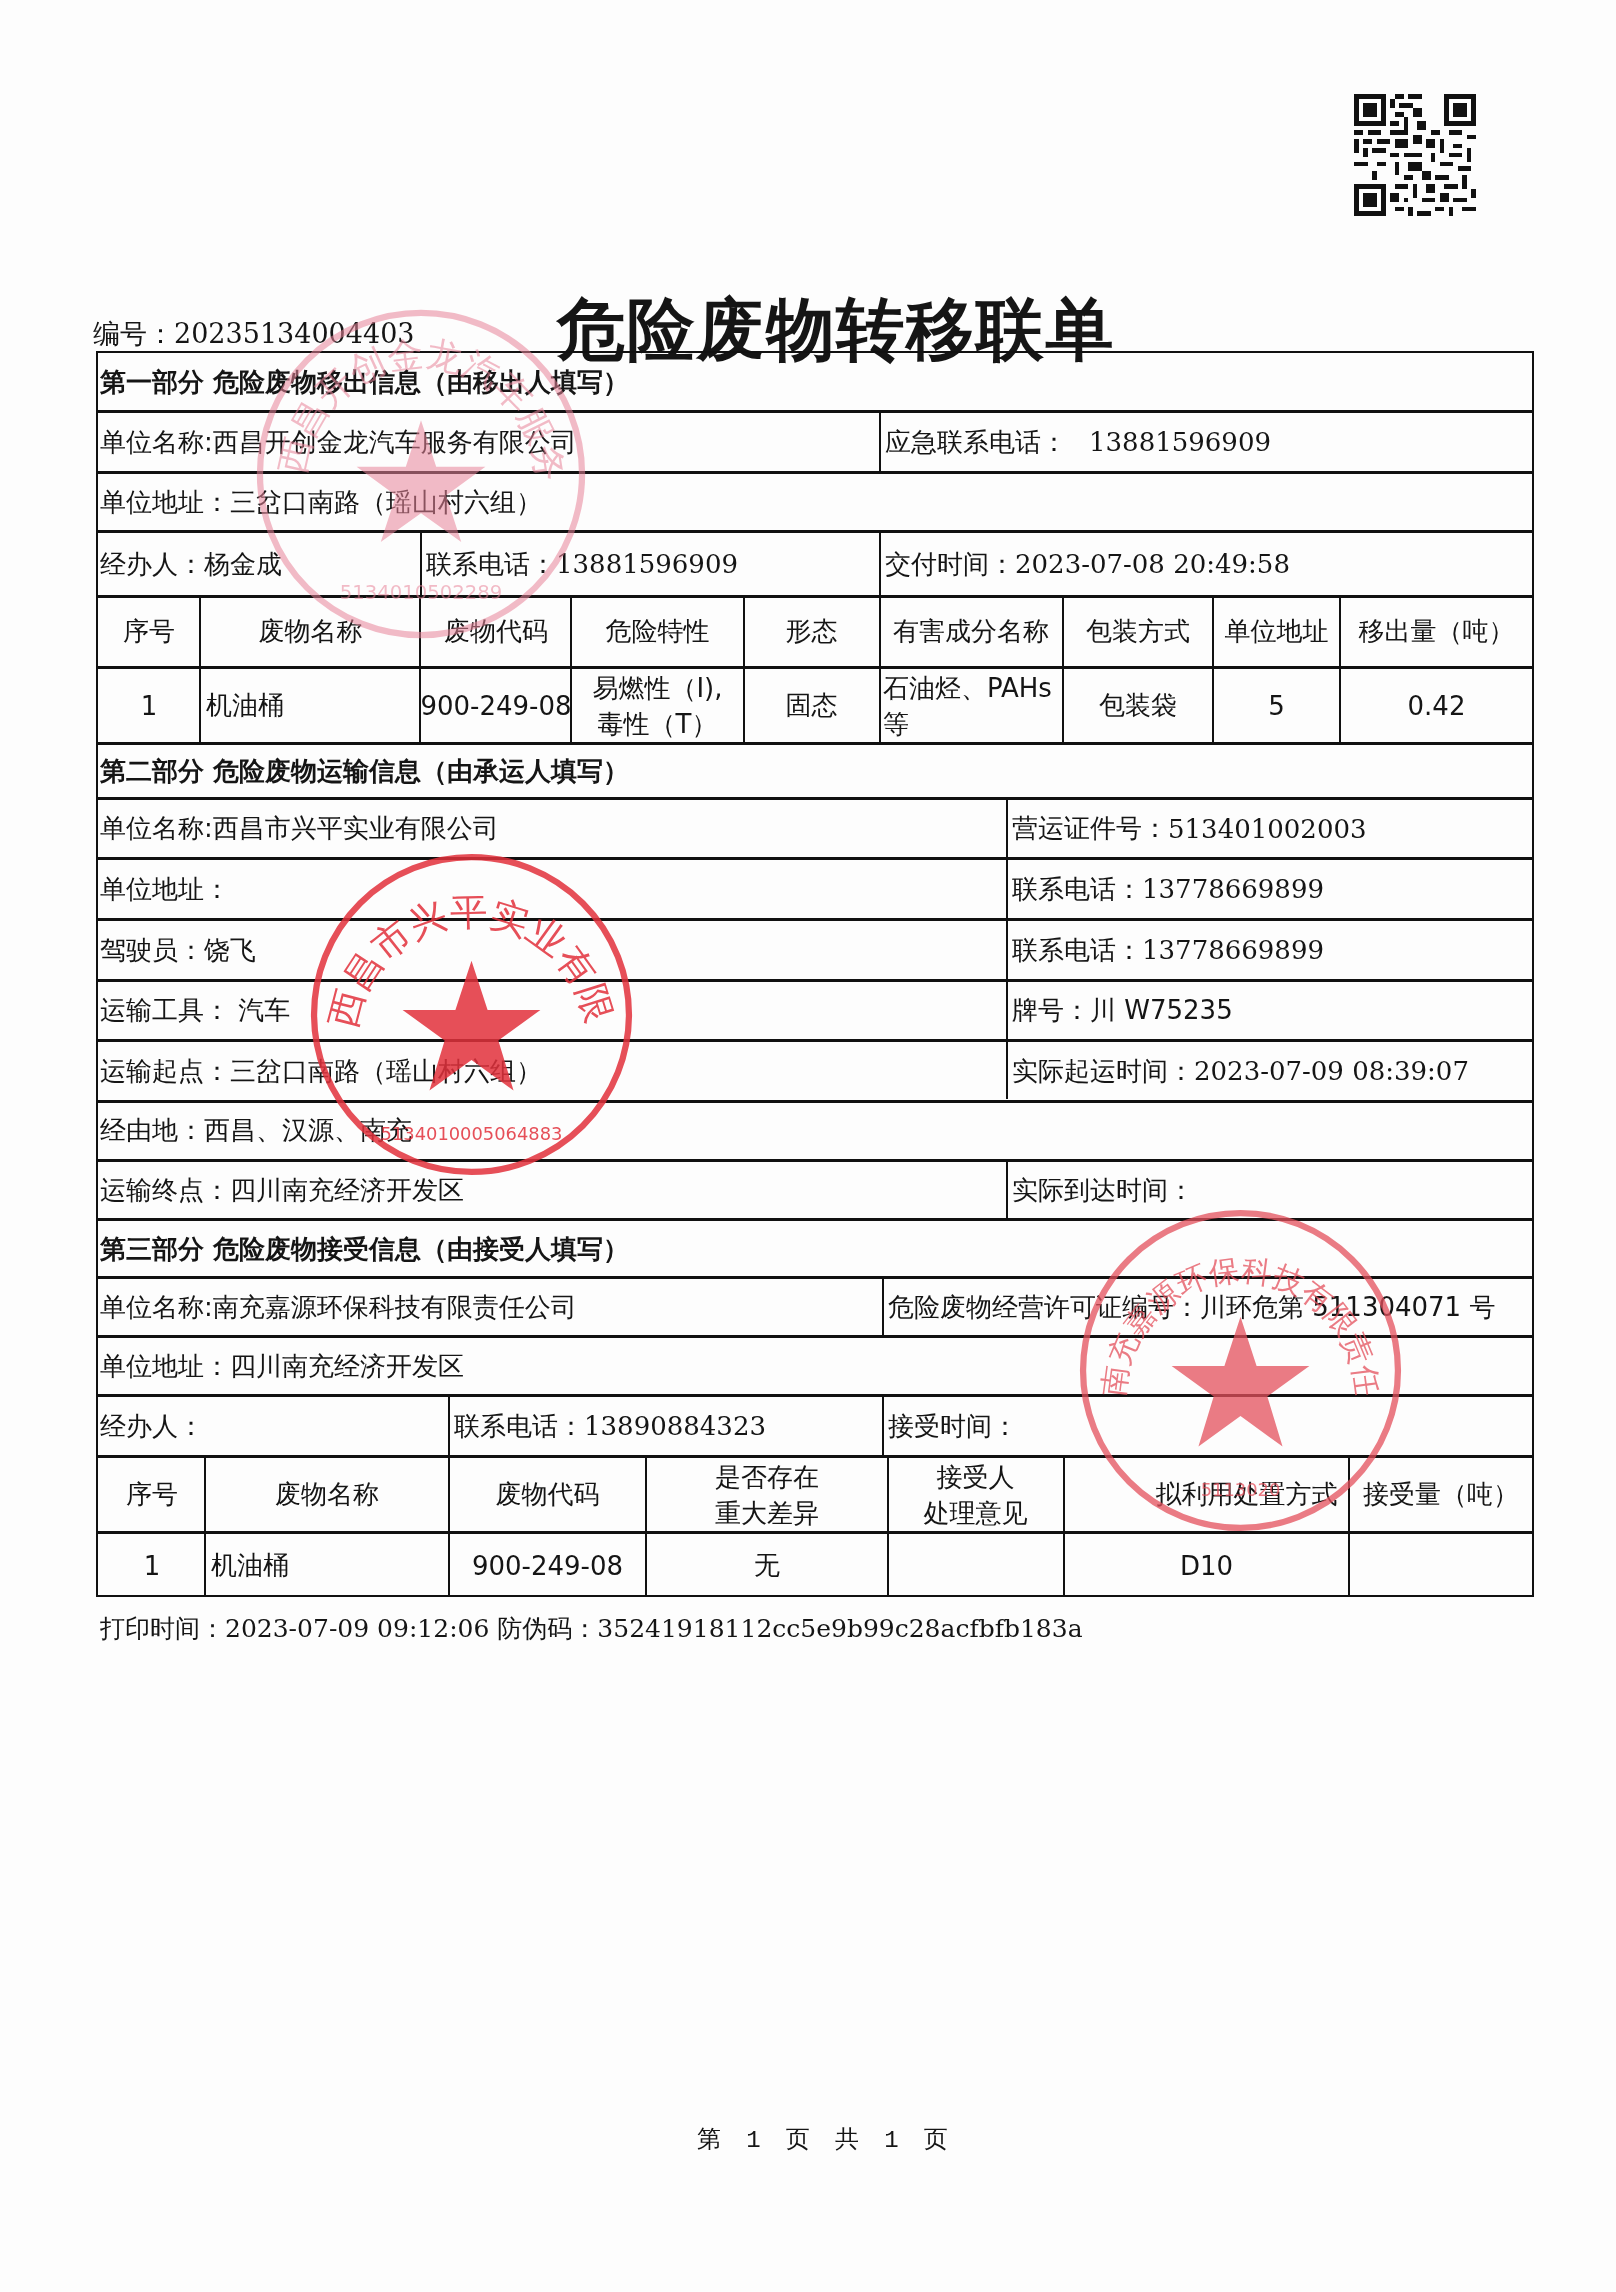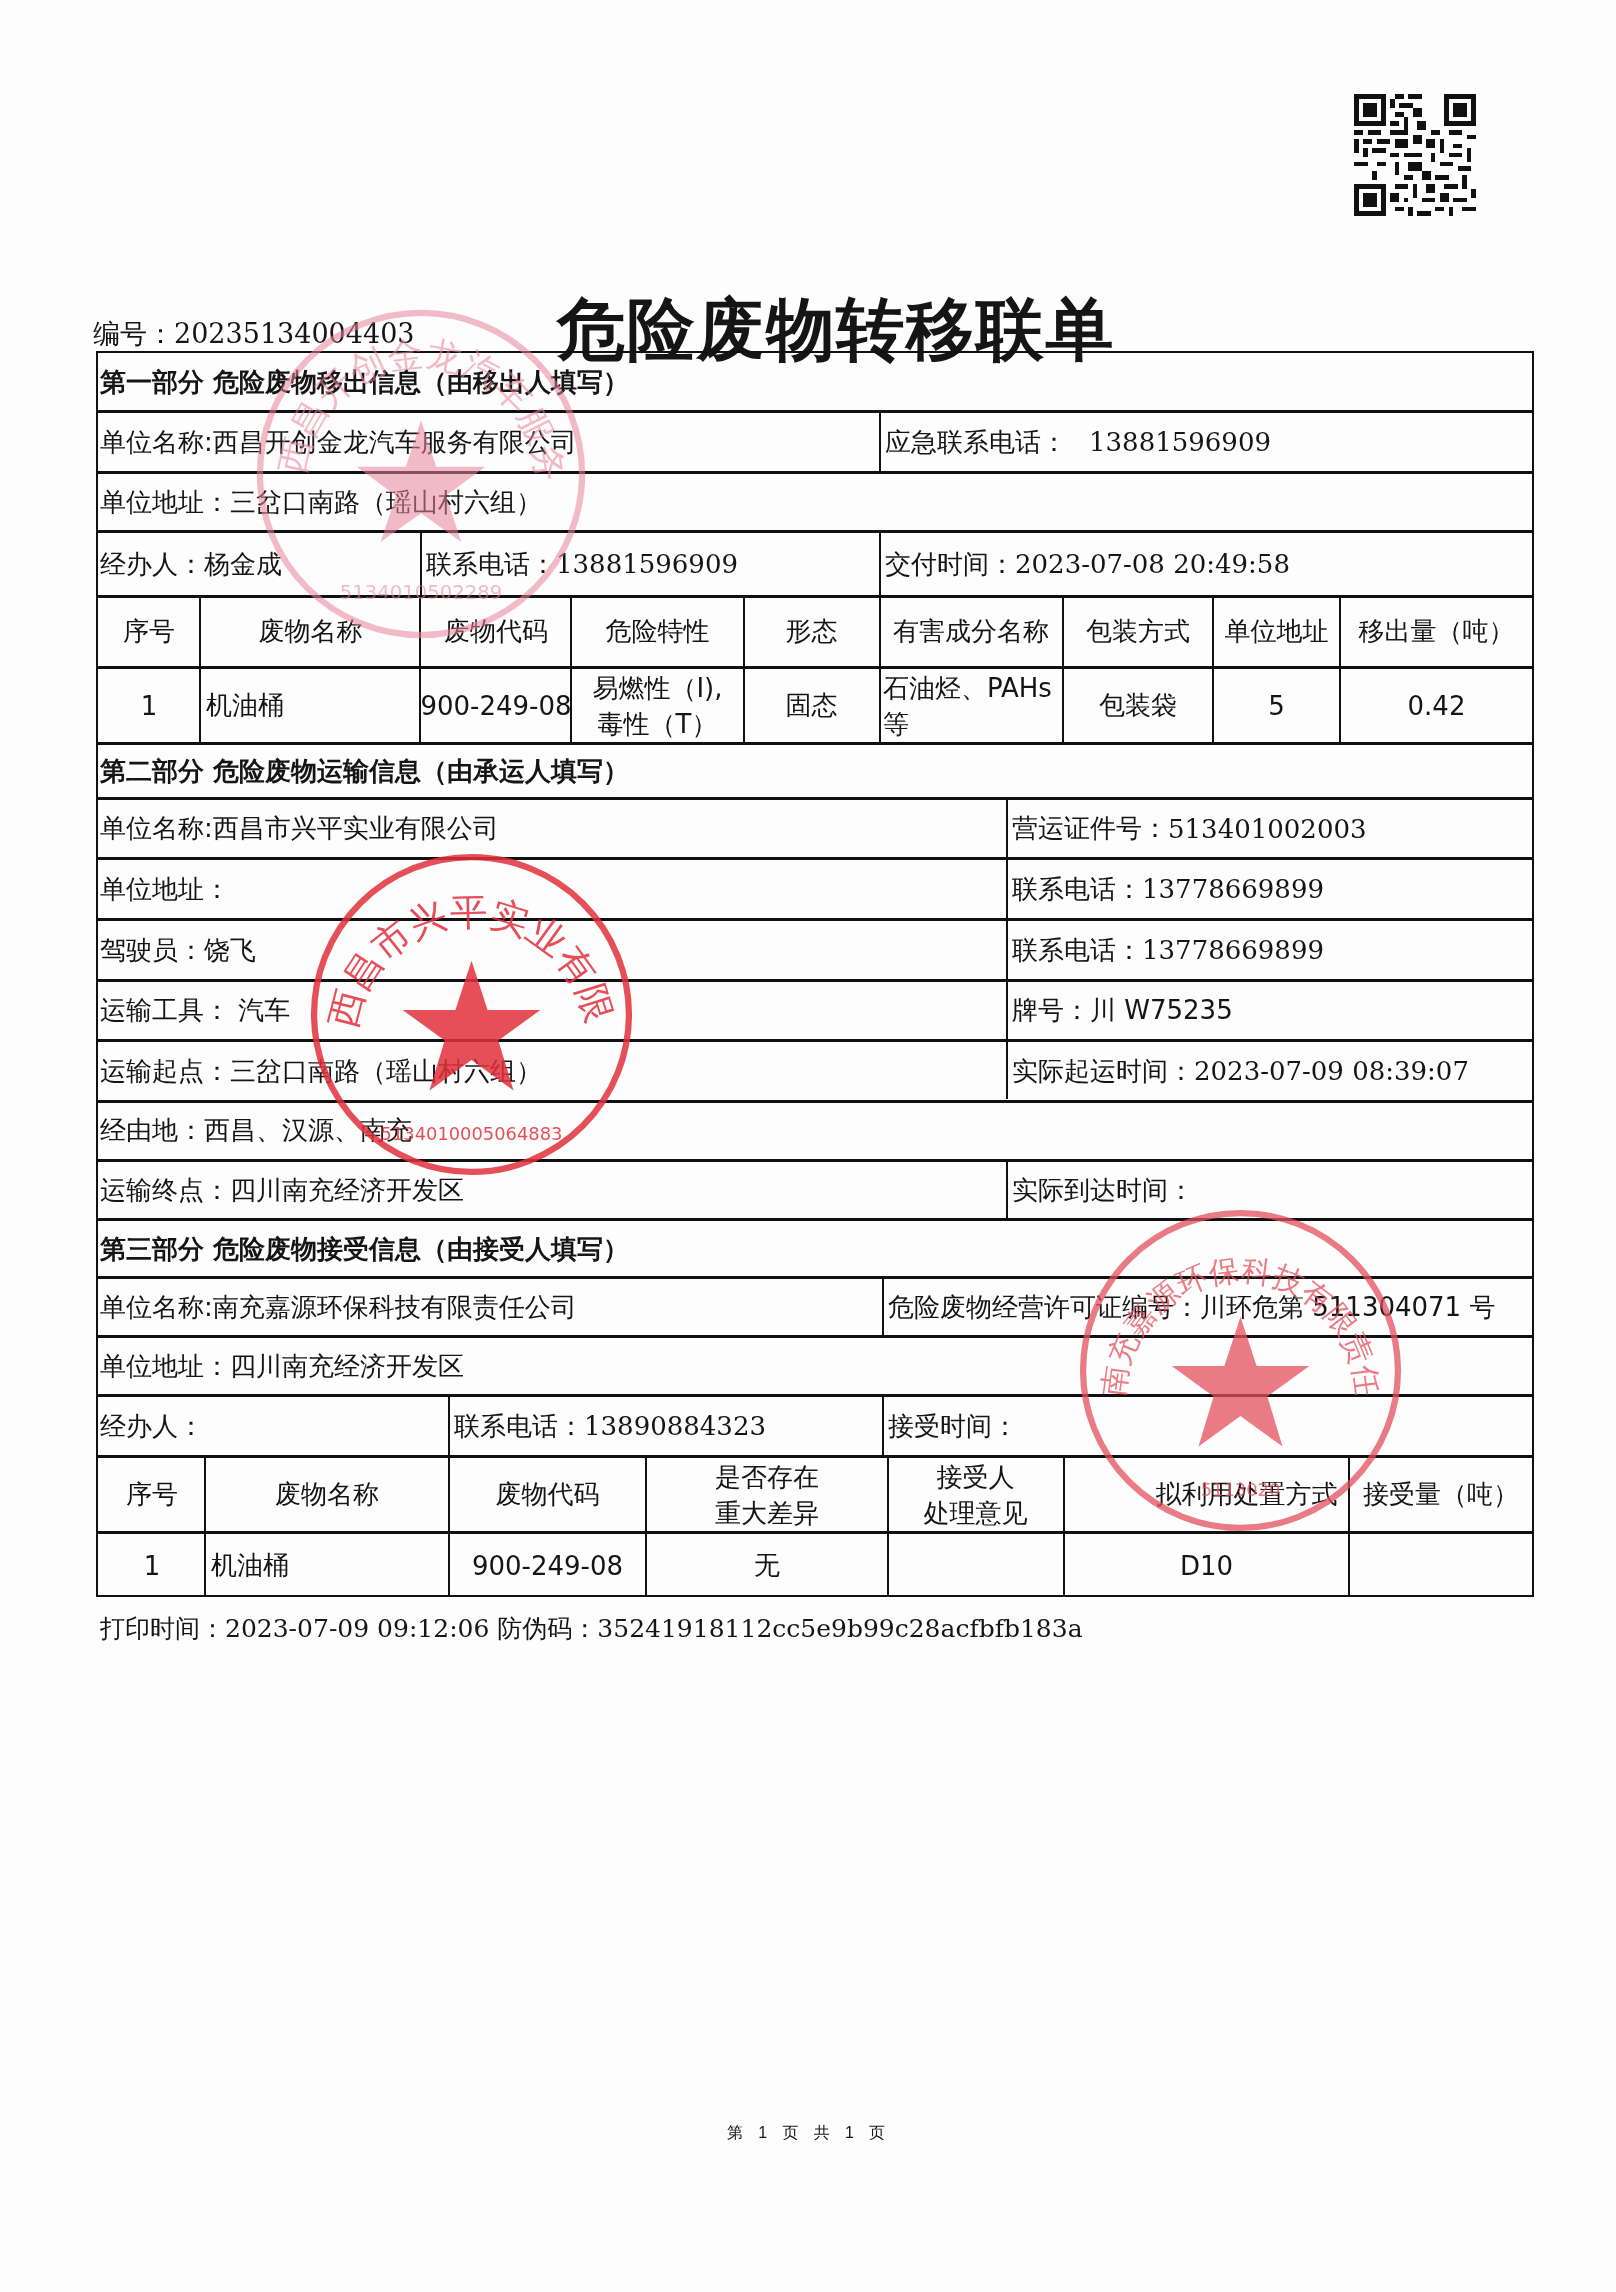--- a/index.html
+++ b/index.html
@@ -18,21 +18,21 @@
   .cell { position: absolute; display: flex; align-items: center; font-family: "DejaVu Sans", sans-serif; font-size: 26px; white-space: nowrap; overflow: hidden; }
   .cell.c { justify-content: center; text-align: center; }
   .cell .num { font-family: "DejaVu Serif", serif; }
   .cell.sec { font-weight: bold; }
   .two { display: flex; flex-direction: column; align-items: center; line-height: 36px; }
   .two.left { align-items: flex-start; }
 
   .stamp { position: absolute; pointer-events: none; }
   .footer-print { position: absolute; left: 100px; top: 1612px; font-size: 25px; }
   .footer-print .lbl { font-family: "DejaVu Sans", sans-serif; }
-  .page-num { position: absolute; left: 727px; top: 2123px; font-family: Liberation Sans, sans-serif; font-size: 16px; letter-spacing: 5.4px; }
+  .page-num { position: absolute; left: 697px; top: 2123px; font-family: Liberation Mono, monospace; font-size: 24px; letter-spacing: 5.4px; }
 </style>
 </head>
 <body>
 
 <svg class="qr" viewBox="0 0 29 29" shape-rendering="crispEdges">
   <rect x="0" y="0" width="29" height="29" fill="#fdfdfd"></rect>
   <g fill="#111">
     <rect x="1" y="1" width="7" height="7"></rect>
       <rect x="2" y="2" width="5" height="5" fill="#fdfdfd"></rect>
       <rect x="3" y="3" width="3" height="3"></rect>

